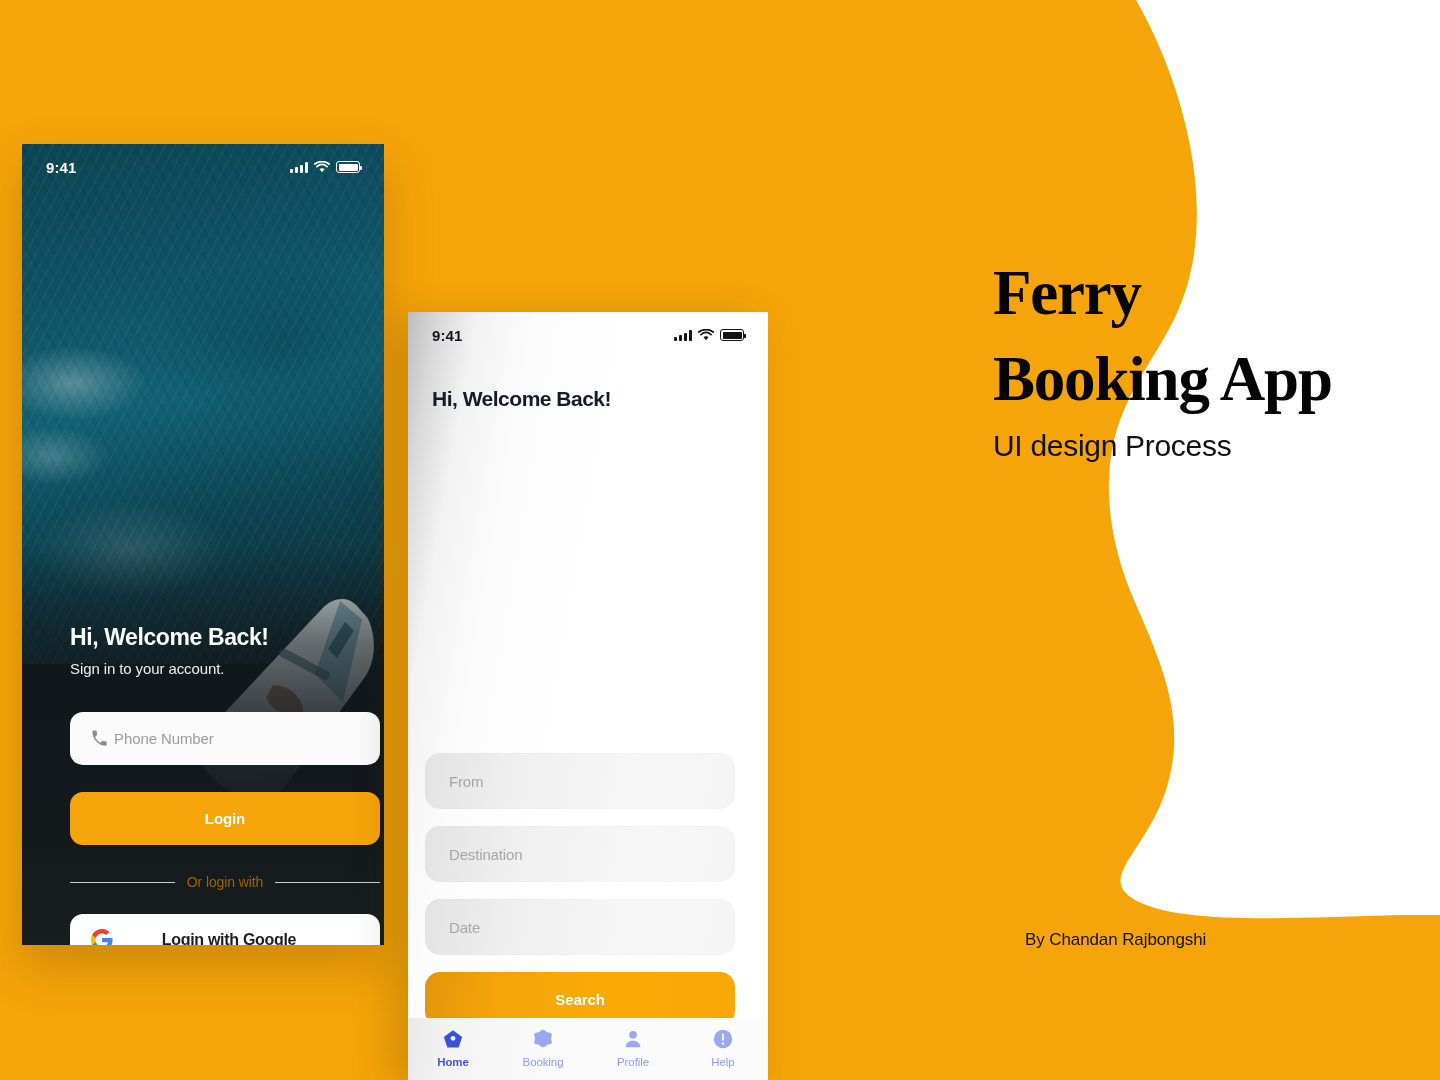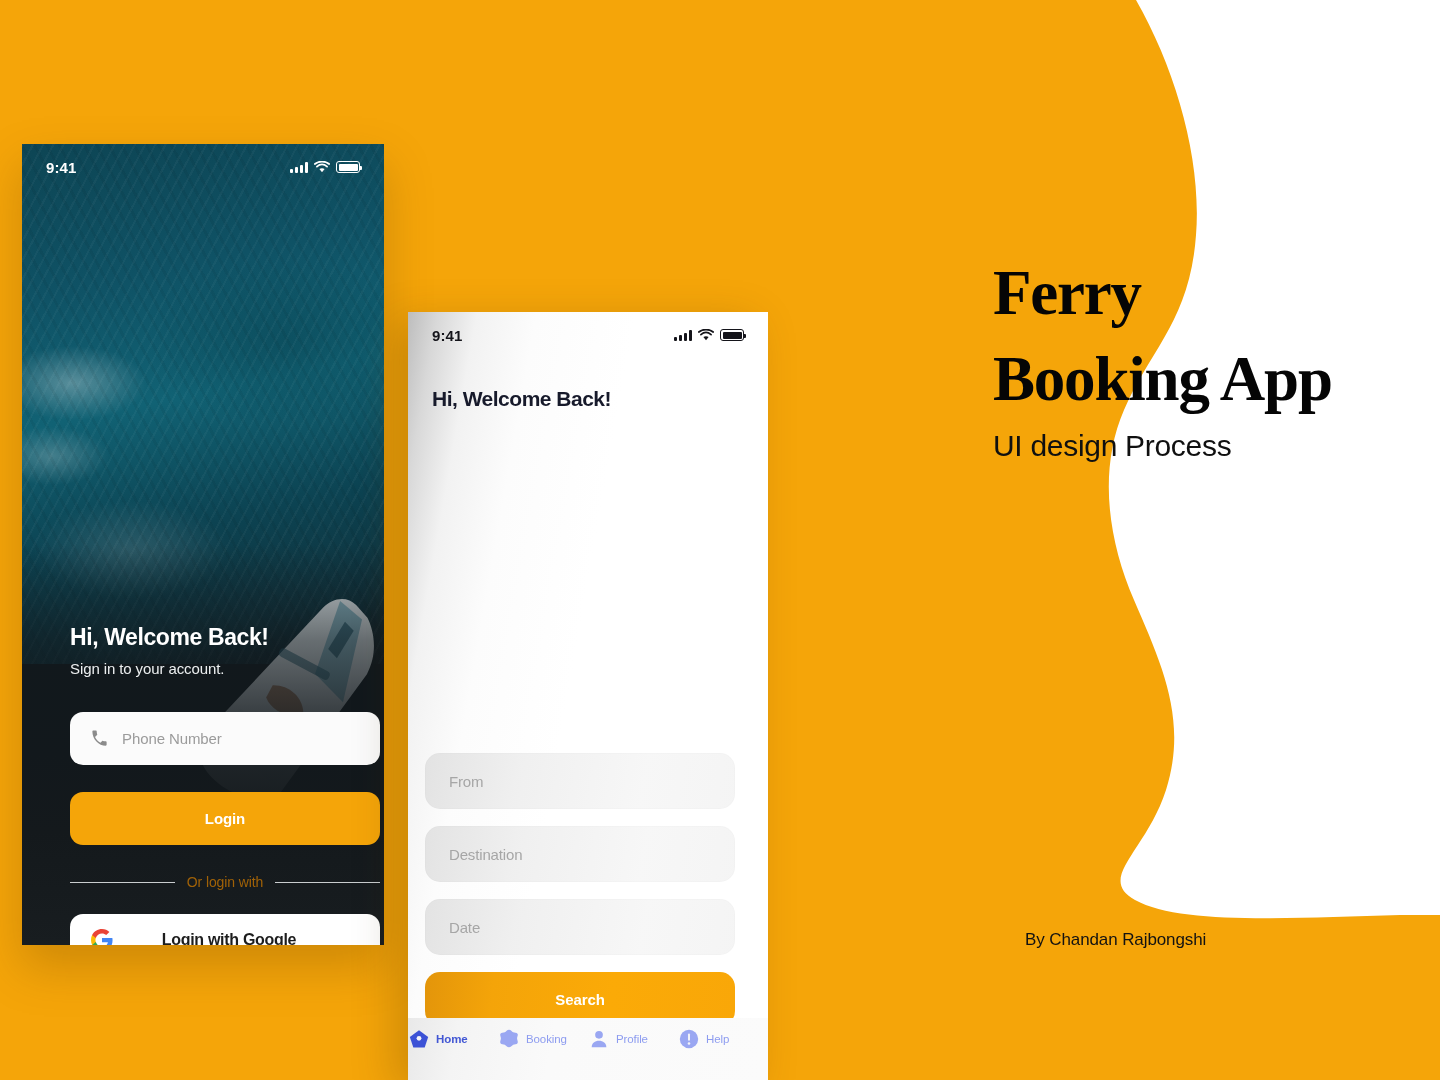--- a/index.html
+++ b/index.html
@@ -77,21 +77,21 @@
   .sb-batt span { display:block; width:100%; height:100%; border-radius:1px; }
   .sb-batt:after { content:""; position:absolute; right:-3px; top:4px; width:2px; height:4px; border-radius:0 1px 1px 0; background:currentColor; }
 
   .p1-head { position:absolute; left:48px; top:480px; z-index:4; }
   .p1-head h1 { font-size:23px; font-weight:bold; color:#fff; letter-spacing:-.4px; }
   .p1-head p  { margin-top:9px; font-size:15px; color:#eceff0; letter-spacing:-.1px; }
 
   .p1-field {
     position:absolute; left:48px; top:568px; width:310px; height:53px;
     background:#fbfbfb; border-radius:13px; z-index:4;
-    display:flex; align-items:center; padding:0 20px; gap:13px;
+    display:flex; align-items:center; padding:0 20px; gap:5px;
   }
   .p1-field .ph { font-size:15px; color:#9b9b9b; letter-spacing:-.1px; }
 
   .p1-login {
     position:absolute; left:48px; top:648px; width:310px; height:53px;
     background:#F5A509; border-radius:13px; z-index:4;
     display:flex; align-items:center; justify-content:center;
     color:#fff; font-size:15px; font-weight:bold; letter-spacing:-.1px;
     border:none; cursor:pointer; font-family:inherit;
   }
@@ -149,21 +149,21 @@
   .p2-la { position:absolute; left:24px; top:745px; font-size:17px; font-weight:bold;
            color:#1b1e30; letter-spacing:-.4px; }
   .p2-grid { position:absolute; right:24px; top:750px; width:18px; height:18px;
              display:grid; grid-template-columns:7px 7px; grid-template-rows:7px 7px; gap:4px; }
   .p2-grid i { display:block; width:7px; height:7px; border-radius:1.5px; background:#2d2a4e; }
 
   
   .p2-nav { position:absolute; left:0; bottom:0; width:100%; height:62px;
             background:linear-gradient(100deg,#e9e9e9 0%, #f4f4f4 14%, #fafafa 40%, #fbfbfb 100%);
             display:flex; align-items:flex-start; padding-top:10px; }
-  .p2-nav .nv { flex:1; display:flex; flex-direction:row; align-items:center; gap:6px; cursor:pointer; }
+  .p2-nav .nv { flex:1; display:flex; flex-direction:column; align-items:center; gap:6px; cursor:pointer; }
   .p2-nav .nv .lb { font-size:11.5px; letter-spacing:-.1px; color:#8d9cf0; }
   .p2-nav .nv.active .lb { color:#4257d4; font-weight:bold; }
 </style>
 </head>
 <body>
 
 <div class="blob-layer">
   <svg viewBox="0 0 1440 1080" xmlns="http://www.w3.org/2000/svg">
     <rect x="0" y="0" width="1440" height="1080" fill="#F5A509"></rect>
     <path d="M1136,0 C1176,70 1202,160 1196,235 C1190,320 1150,350 1124,410

